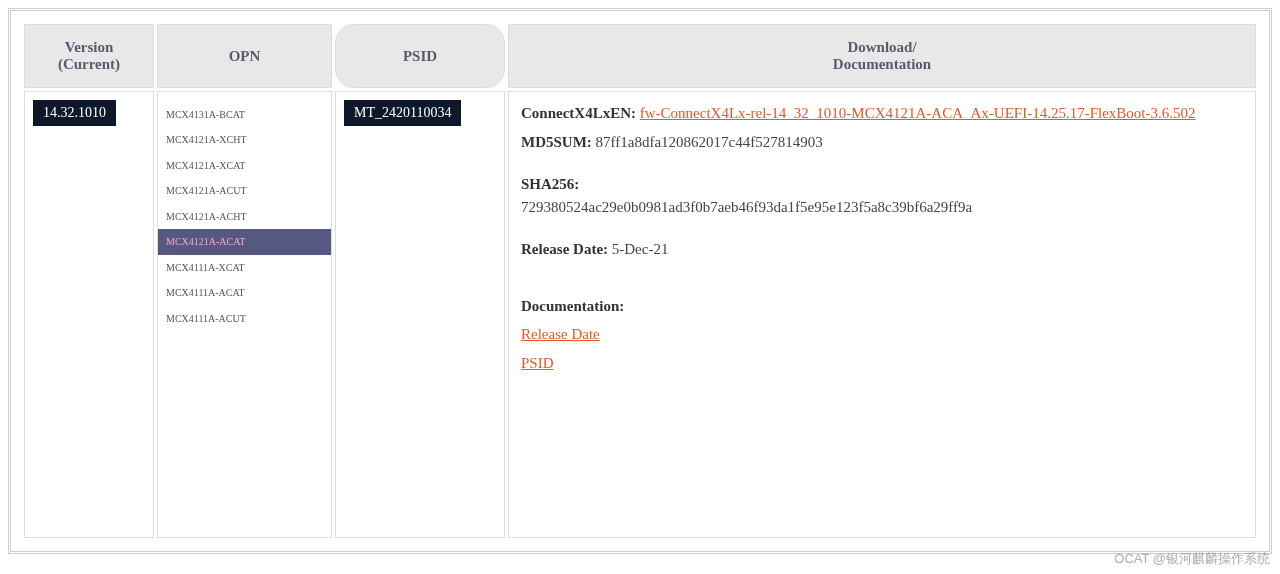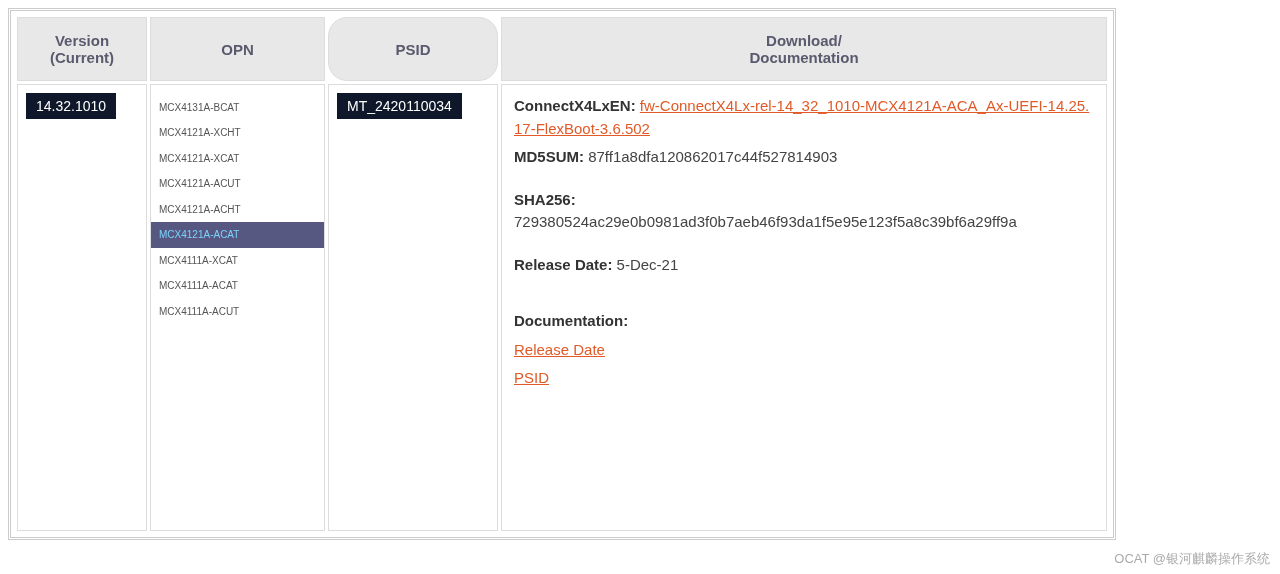--- a/index.html
+++ b/index.html
@@ -5,22 +5,23 @@
     * { box-sizing: border-box; margin: 0; padding: 0; }
     body {
       font-family: Arial, Helvetica, sans-serif;
       font-size: 14px;
       color: #444;
       background: #fff;
       padding: 8px;
     }
     .outer-frame {
       border: 3px double #ccc;
-      padding: 3px;
-      width: 1108px;
+      padding: 10px;
+      width: 1264px;
+      font-family: Liberation Serif, serif;
     }
     .firmware-table {
       width: 100%;
       border-collapse: separate;
       border-spacing: 3px;
     }
     .firmware-table th {
       background: #e8e8e8;
       color: #5a5a6e;
       font-weight: bold;
@@ -55,21 +56,21 @@
     .opn-item {
       padding: 6px 8px;
       font-size: 10px;
       color: #555;
       cursor: pointer;
       word-break: break-word;
       line-height: 1.35;
     }
     .opn-item.selected {
       background: #565881;
-      color: #7dd3fc;
+      color: #f9a8d4;
     }
     .detail-cell { padding: 10px 12px !important; }
     .detail-line { margin-bottom: 6px; font-size: 15px; line-height: 1.5; word-break: break-all; }
     .detail-spacer { height: 14px; }
     .label { font-weight: bold; color: #333; }
     a.link { color: #e15a28; text-decoration: underline; }
     .watermark {
       position: fixed;
       bottom: 6px;
       right: 10px;

